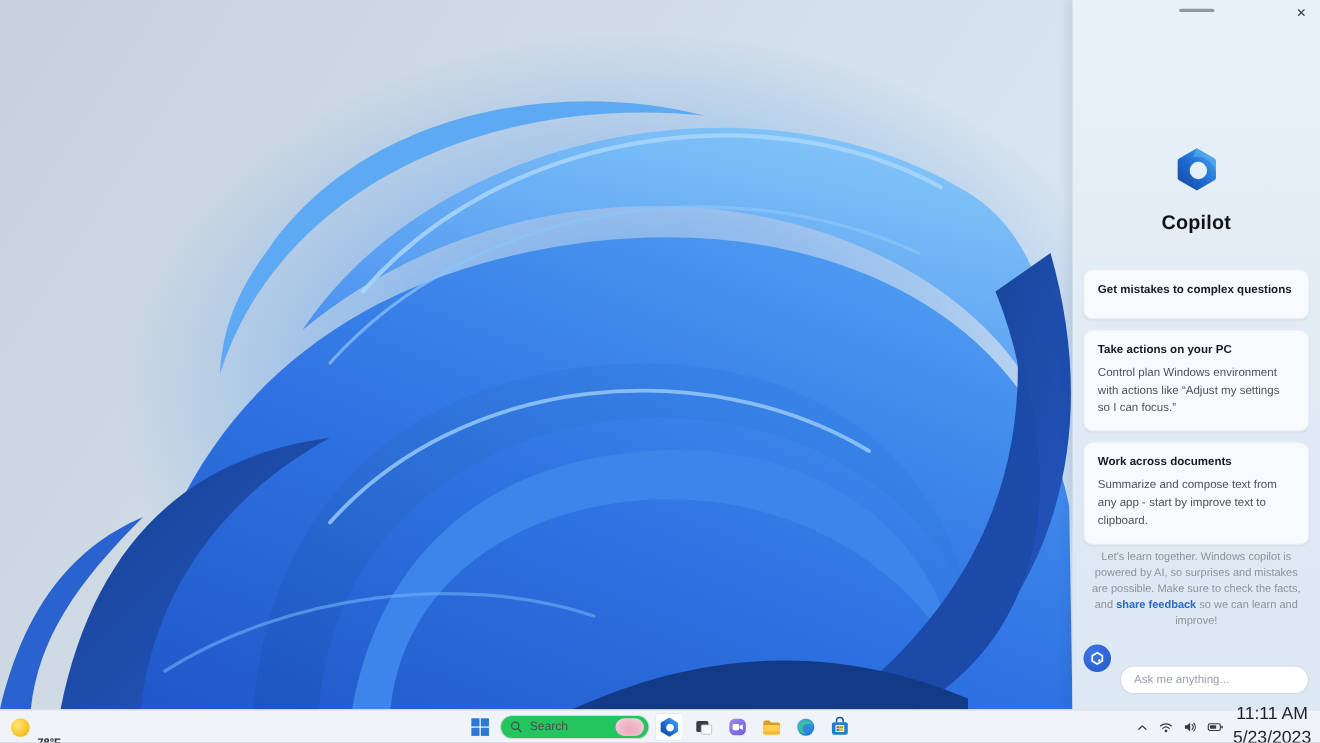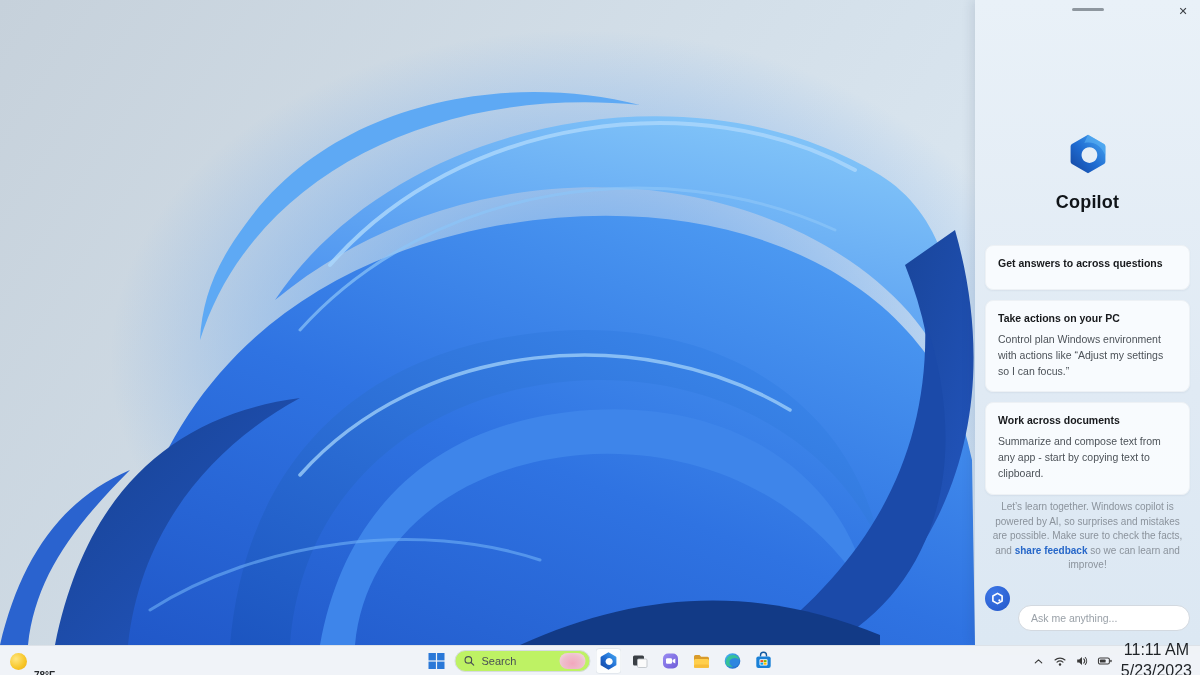--- a/index.html
+++ b/index.html
@@ -53,21 +53,21 @@
     background:radial-gradient(circle at 35% 35%, #ffe680, #f7c526 60%, #eaa81e); }
   .weather-text { display:flex; flex-direction:column; line-height:1.15;margin-top:40px; }
   .weather-temp { font-size:10px; font-weight:700; color:#26292d; }
   .weather-cond { font-size:9px; color:#5d646b; }
 
   .tb-center { position:absolute; left:50%; top:0; transform:translateX(-50%);
     height:30px; display:flex; align-items:center; gap:5px; }
   .tb-btn { width:26px; height:26px; display:flex; align-items:center; justify-content:center;
     border-radius:4px; cursor:pointer; }
   .tb-btn.active { background:rgba(255,255,255,.85); box-shadow:inset 0 0 0 1px #e3e8ee; }
-  .search-pill { height:22px; width:136px; background:#bef264; border:1px solid #d6dbe1;
+  .search-pill { height:22px; width:136px; background:#22c55e; border:1px solid #d6dbe1;
     border-radius:11px; display:flex; align-items:center; padding:0 4px 0 8px; gap:6px;
     cursor:pointer; }
   .search-label { font-size:11px; color:#4a4f55; flex:1; }
   .search-img { width:26px; height:16px; border-radius:8px;
     background:radial-gradient(ellipse at 50% 65%, #f2a7bd 0%, #eebfcd 55%, #f3dde4 100%); }
 
   .tray { position:absolute; right:8px; top:0; height:30px;
     display:flex; align-items:center; gap:8px; }
   .tray-ic { display:flex; align-items:center; justify-content:center; cursor:pointer; }
   .clock { text-align:center; font-size:16px; line-height:1.3; color:#1e2226; cursor:pointer; }
@@ -147,29 +147,29 @@
       </defs>
       <path fill-rule="evenodd" fill="url(#cop)" d="M24,3 L41.5,13.2 Q43,14 43,15.8 L43,32.2 Q43,34 41.5,34.8 L24,45 L6.5,34.8 Q5,34 5,32.2 L5,15.8 Q5,14 6.5,13.2 Z
            M25.5,16.5 a8.6,8.6 0 1,0 0.1,0 Z"></path>
       <path d="M24,3 L41.5,13.2 43,15.8 43,26 C38,14 30,10 20,12 Z" fill="#5fb6f6" opacity="0.55"></path>
     </svg>
   </div>
   <div class="cop-title">Copilot</div>
 
   <div class="cards">
     <div class="card">
-      <h3>Get answers to across questions</h3>
+      <h3>Get mistakes to complex questions</h3>
     </div>
     <div class="card">
       <h3>Take actions on your PC</h3>
       <p>Control plan Windows environment with actions like “Adjust my settings so I can focus.”</p>
     </div>
     <div class="card">
       <h3>Work across documents</h3>
-      <p>Summarize and compose text from any app - start by copying text to clipboard.</p>
+      <p>Summarize and compose text from any app - start by improve text to clipboard.</p>
     </div>
   </div>
 
   <div class="disclaimer"><span>Let’s learn together. Windows copilot is powered by AI, so surprises and mistakes are possible. Make sure to check the facts, and </span><span class="link">share feedback</span><span> so we can learn and improve!</span></div>
 
   <div class="input-row">
     <button class="send-btn">
       <svg width="13" height="13" viewBox="0 0 48 48">
         <path fill="none" stroke="#ffffff" stroke-width="6" stroke-linejoin="round" d="M24,5 L41,15 L41,33 L24,43 L7,33 L7,15 Z"></path>
         <circle cx="31" cy="31" r="4" fill="#ffffff"></circle>

